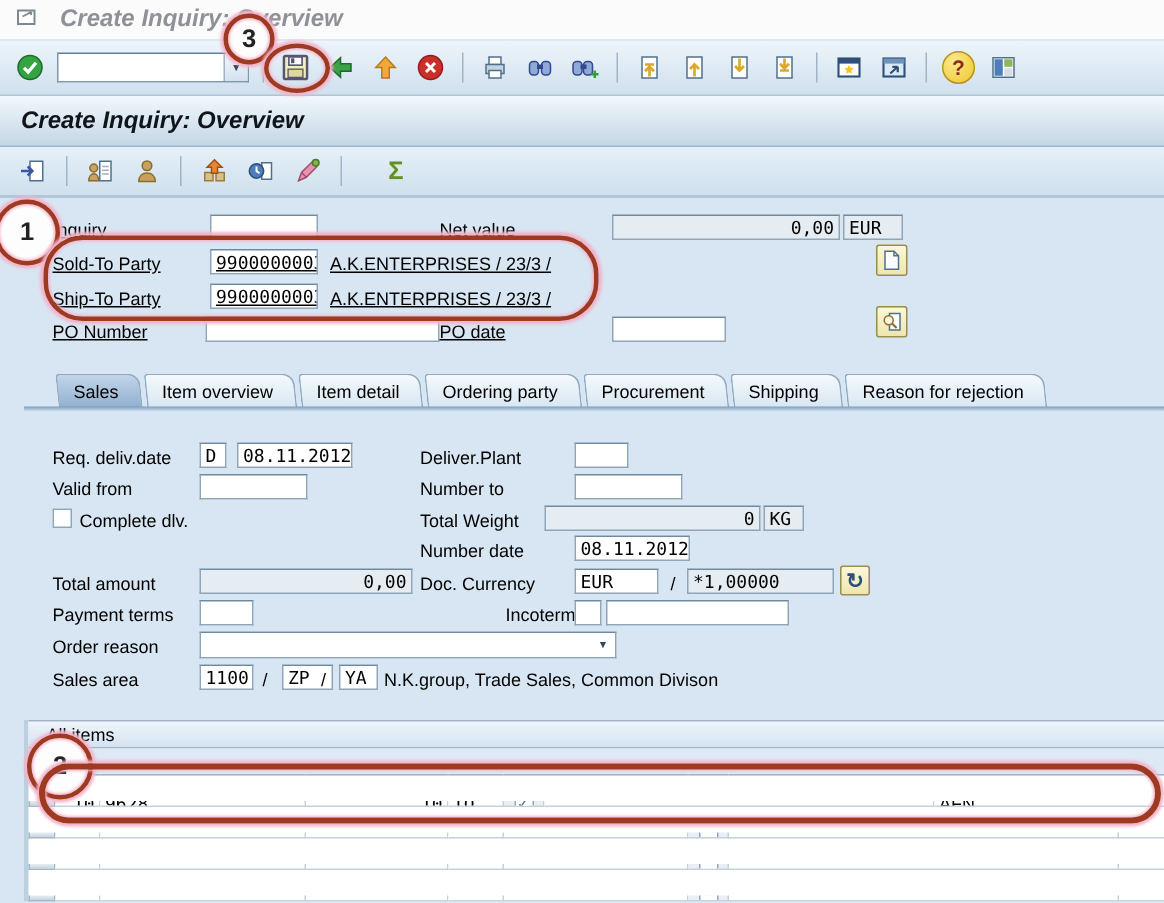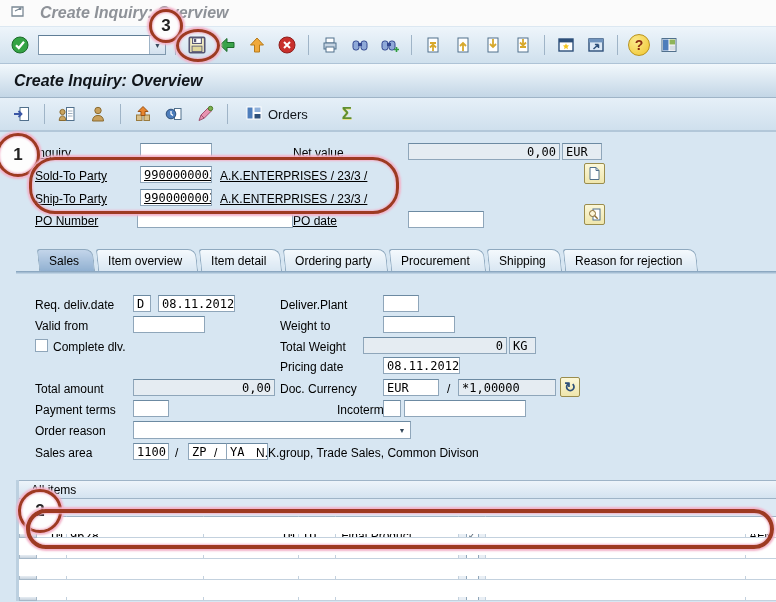--- a/index.html
+++ b/index.html
@@ -246,30 +246,20 @@
         </svg>
     </button>
     <button class="tbtn">
       <svg width="20" height="20" viewBox="0 0 20 20">
           <path d="M4 16.5l2-5.5 7-7 3.2 3.2-7 7z" fill="#e792b0" stroke="#a04f6e"></path>
           <path d="M6 11l3.2 3.2" stroke="#a04f6e" fill="none"></path>
           <circle cx="15.5" cy="4.5" r="2.2" fill="#7cb24f" stroke="#4d7a2a"></circle>
         </svg>
     </button>
     <span class="sep"></span>
-    <button class="orders-btn">
-      <span>
-        <svg width="20" height="20" viewBox="0 0 20 20">
-            <rect x="3" y="4" width="6" height="12" fill="#4d7dbb" stroke="#fff"></rect>
-            <rect x="10" y="4" width="7" height="5.5" fill="#8fb0da" stroke="#fff"></rect>
-            <rect x="10" y="10.5" width="7" height="5.5" fill="#2d4f79" stroke="#fff"></rect>
-          </svg>
-      </span>
-      <span>Orders</span>
-    </button>
     <button class="tbtn" style="margin-left:14px;">
       <span class="sum-glyph">Σ</span>
     </button>
   </div>
 
   <div class="content">
 
     <span class="lbl u" style="left:35px;top:14px;">Inquiry</span>
     <div class="fld" style="left:140px;top:11px;width:72px;"></div>
     <span class="lbl u" style="left:293px;top:14px;">Net value</span>
@@ -328,30 +318,30 @@
     <div class="tabline"></div>
 
     <span class="lbl" style="left:35px;top:166px;">Req. deliv.date</span>
     <div class="fld" style="left:133px;top:163px;width:18px;">D</div>
     <div class="fld" style="left:158px;top:163px;width:77px;">08.11.2012</div>
     <span class="lbl" style="left:280px;top:166px;">Deliver.Plant</span>
     <div class="fld" style="left:383px;top:163px;width:36px;"></div>
 
     <span class="lbl" style="left:35px;top:187px;">Valid from</span>
     <div class="fld" style="left:133px;top:184px;width:72px;"></div>
-    <span class="lbl" style="left:280px;top:187px;">Weight to</span>
+    <span class="lbl" style="left:280px;top:187px;">Number to</span>
     <div class="fld" style="left:383px;top:184px;width:72px;"></div>
 
     <span class="cb" style="left:35px;top:207px;"></span>
     <span class="lbl" style="left:53px;top:208px;">Complete dlv.</span>
     <span class="lbl" style="left:280px;top:208px;">Total Weight</span>
     <div class="fld ro num" style="left:363px;top:205px;width:144px;">0</div>
     <div class="fld ro" style="left:509px;top:205px;width:27px;">KG</div>
 
-    <span class="lbl" style="left:280px;top:228px;">Pricing date</span>
+    <span class="lbl" style="left:280px;top:228px;">Number date</span>
     <div class="fld" style="left:383px;top:225px;width:77px;">08.11.2012</div>
 
     <span class="lbl" style="left:35px;top:250px;">Total amount</span>
     <div class="fld ro num" style="left:133px;top:247px;width:142px;">0,00</div>
     <span class="lbl" style="left:280px;top:250px;">Doc. Currency</span>
     <div class="fld" style="left:383px;top:247px;width:56px;">EUR</div>
     <span class="lbl" style="left:447px;top:250px;">/</span>
     <div class="fld ro" style="left:458px;top:247px;width:98px;">*1,00000</div>
     <button class="sqbtn" style="left:560px;top:245px;width:20px;height:20px;font-size:14px;color:#2d4f79;font-weight:bold;">
         <span>↻</span>
@@ -365,23 +355,23 @@
 
     <span class="lbl" style="left:35px;top:292px;">Order reason</span>
     <div class="ddl" style="left:133px;top:289px;width:278px;">
       <span class="ddl-val"></span>
       <span class="ddl-btn">▼</span>
     </div>
 
     <span class="lbl" style="left:35px;top:314px;">Sales area</span>
     <div class="fld" style="left:133px;top:311px;width:36px;">1100</div>
     <span class="lbl" style="left:175px;top:314px;">/</span>
-    <div class="fld" style="left:188px;top:311px;width:46px;">ZP</div>
+    <div class="fld" style="left:188px;top:311px;width:34px;">ZP</div>
     <span class="lbl" style="left:214px;top:314px;">/</span>
-    <div class="fld" style="left:226px;top:311px;width:42px;">YA</div>
+    <div class="fld" style="left:226px;top:311px;width:26px;">YA</div>
     <span class="lbl" style="left:256px;top:314px;">N.K.group, Trade Sales, Common Divison</span>
 
     <div class="items">
       <div class="items-titlebar">
         <span>All items</span>
       </div>
       <div class="trow hdr">
         <div class="tc sel w-sel"></div>
         <div class="tc w-item">Item</div>
         <div class="tc w-mat">Material</div>
@@ -390,21 +380,20 @@
         <div class="tc w-desc">Description</div>
         <div class="tc w-s">S</div>
         <div class="tc w-itca">ItCa</div>
       </div>
       <div class="trow">
         <div class="tc sel w-sel"></div>
         <div class="tc num w-item u">10</div>
         <div class="tc mono w-mat">9628</div>
         <div class="tc num w-qty">10</div>
         <div class="tc mono w-un">TO</div>
-        <div class="tc w-desc">'Final Product</div>
         <div class="tc scol w-s">
             <span class="tcb">✓</span>
           </div>
         <div class="tc w-cust"></div>
         <div class="tc w-itca">AFN</div>
       </div>
       <div class="trow">
         <div class="tc sel w-sel"></div>
         <div class="tc w-item"></div>
           <div class="tc w-mat"></div>

